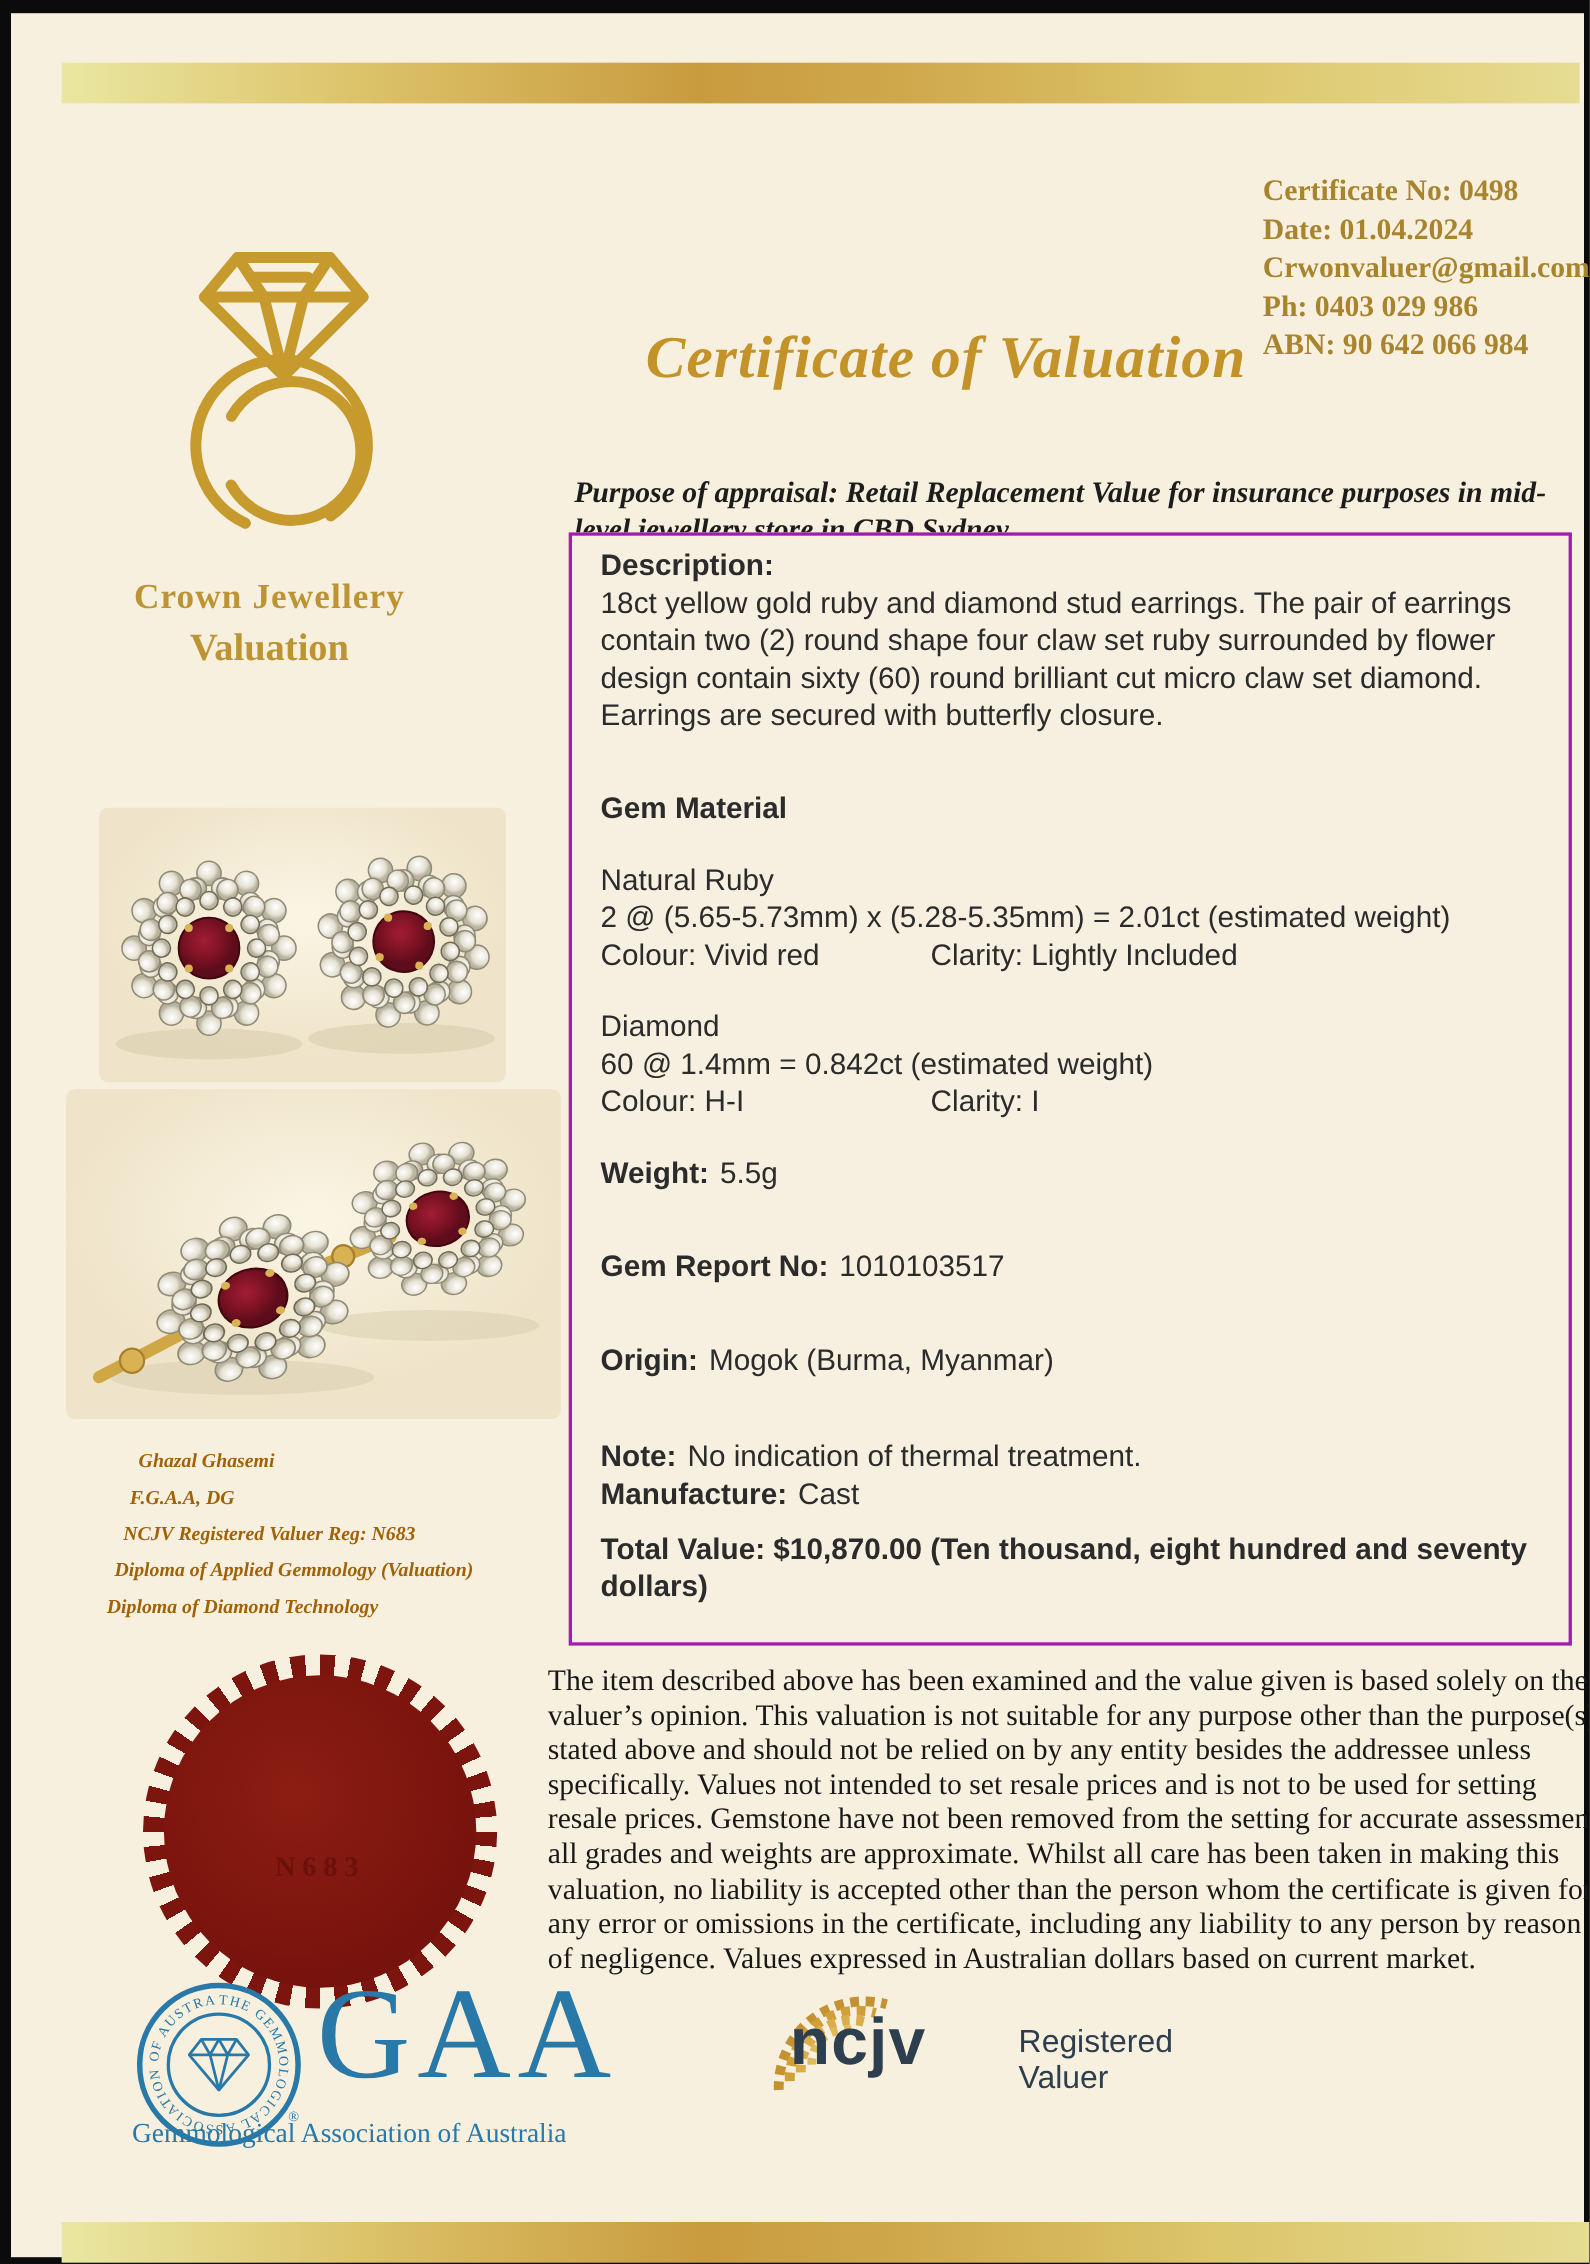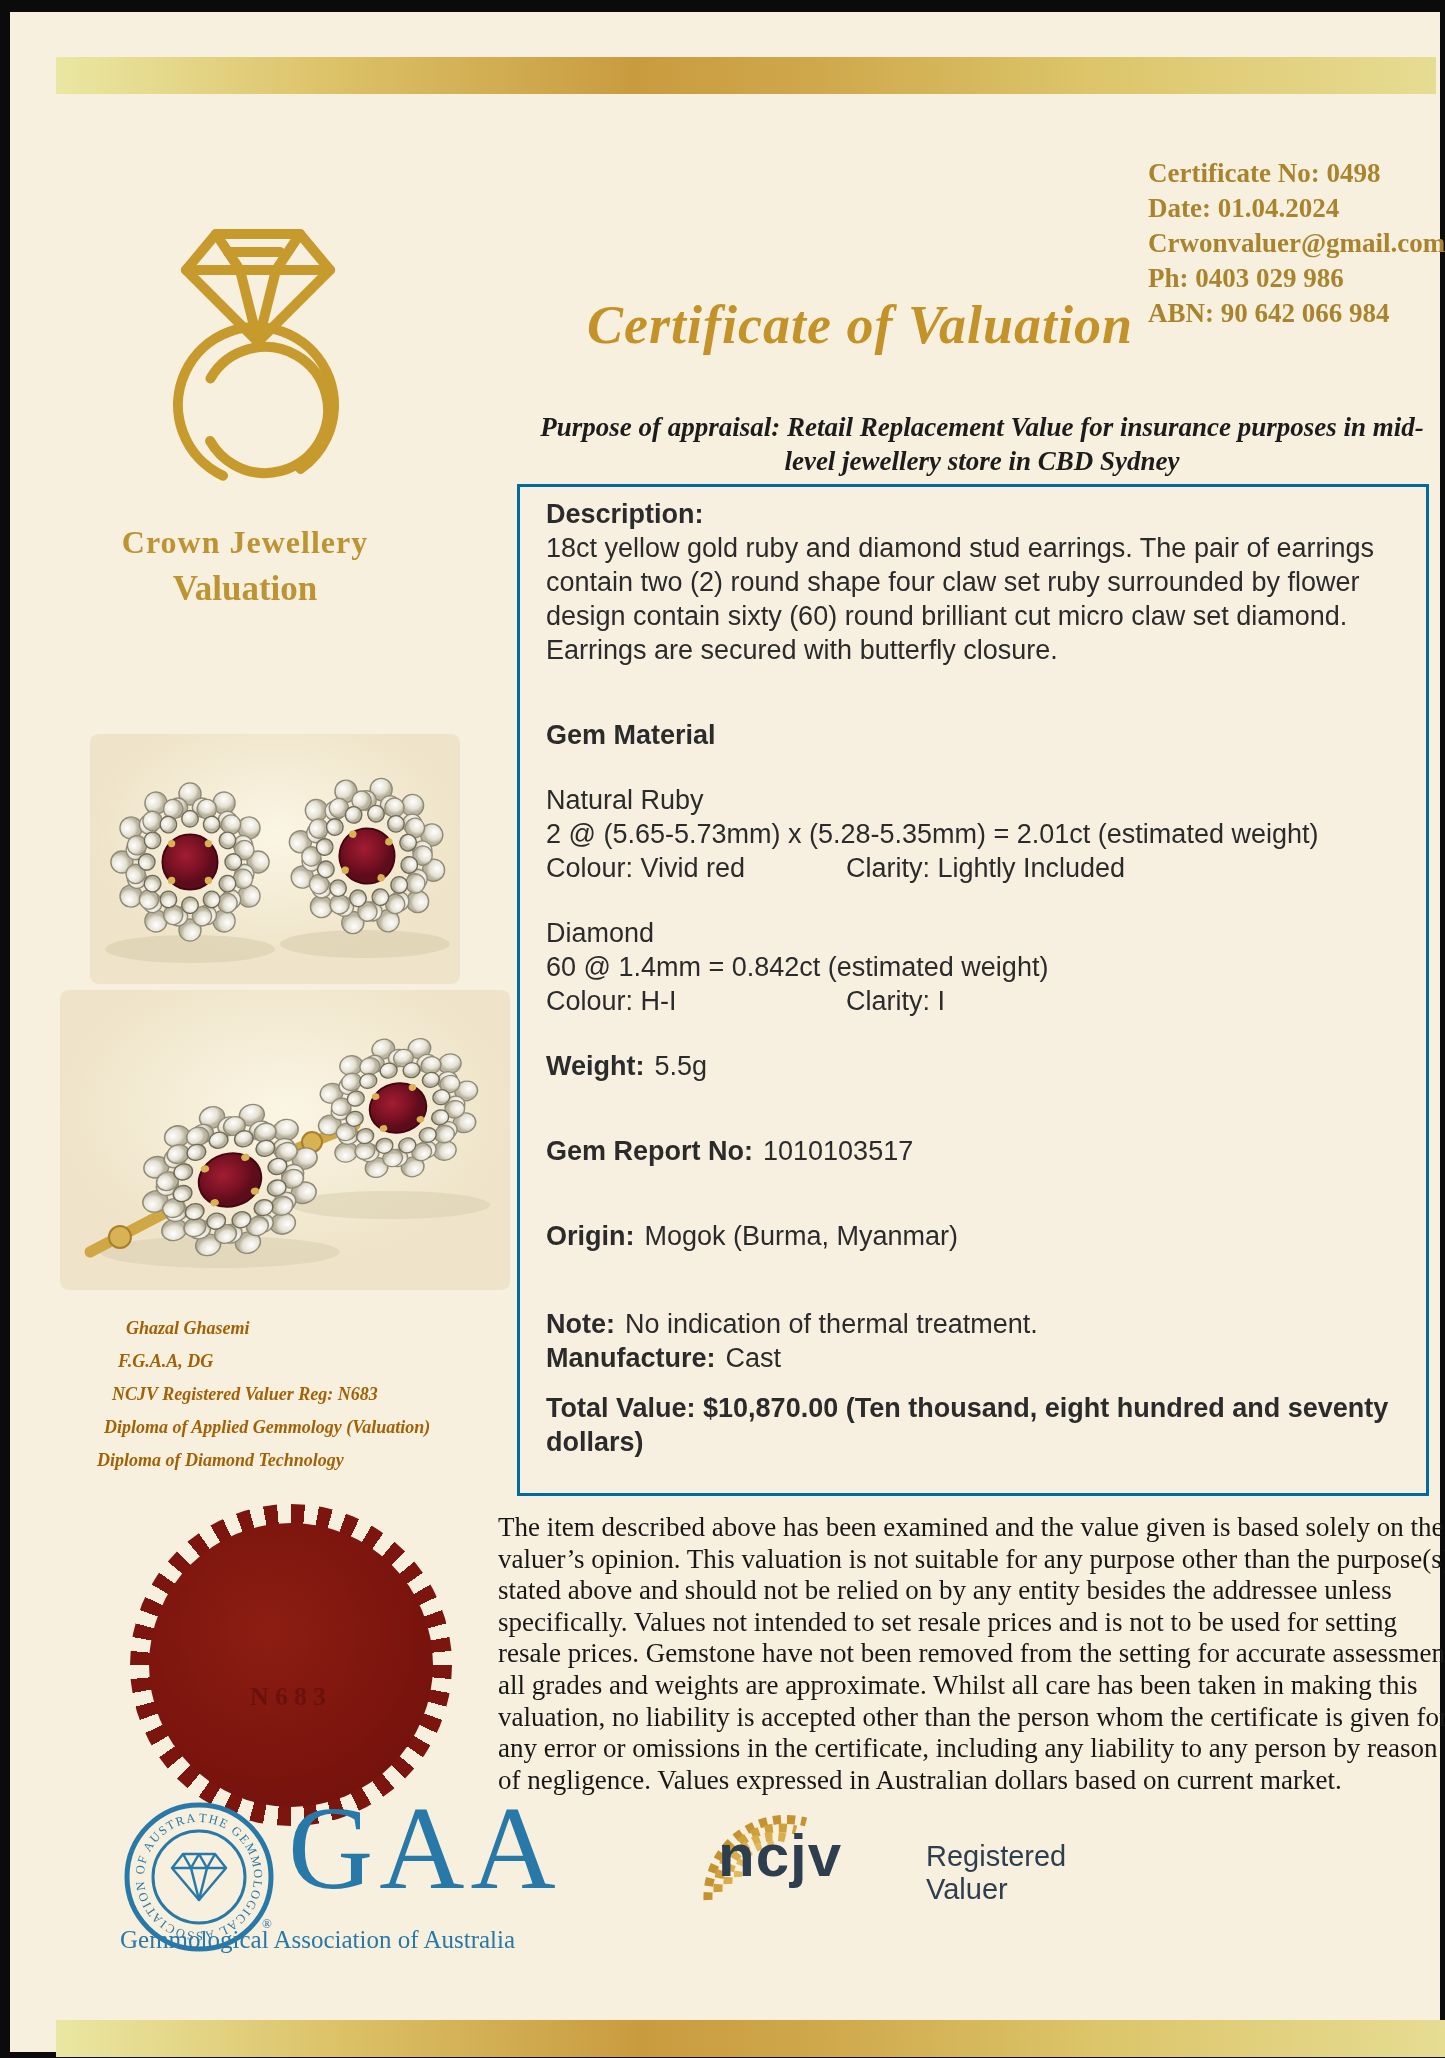--- a/index.html
+++ b/index.html
@@ -6,24 +6,24 @@
   .page-wrap{position:relative;width:1445px;height:2058px;background:#0b0b0b;overflow:hidden;
     font-family:"Liberation Serif", serif;}
   .page{position:absolute;left:10px;top:12px;right:5px;bottom:6px;background:#f8f0de;}
   .goldbar{position:absolute;height:37px;background:linear-gradient(90deg,#eae7a2 0%,#dcc268 20%,#c99b3f 42%,#cfa84b 55%,#dcc56a 75%,#e6dc92 100%);}
   .goldbar.top{left:46px;top:45px;width:1380px;}
   .goldbar.bottom{left:46px;top:2008px;width:1390px;}
 
   .hdr{position:absolute;left:1138px;top:144px;color:#a8842e;font-weight:bold;font-size:27px;line-height:35px;}
   .title{position:absolute;left:540px;top:282px;width:620px;text-align:center;color:#c3932a;
     font-size:54px;font-style:italic;font-weight:bold;letter-spacing:1px;}
-  .purpose{position:absolute;left:512px;top:398px;width:920px;font-size:27px;line-height:34px;
-    font-weight:bold;font-style:italic;color:#1c1c1c;text-align:center;}
-
-  .descbox{position:absolute;left:507px;top:472px;width:912px;height:1012px;border:3px solid #0369a1;
+  .purpose{position:absolute;left:512px;top:418px;width:920px;font-size:27px;line-height:34px;
+    font-weight:bold;font-style:italic;color:#1c1c1c;}
+
+  .descbox{position:absolute;left:507px;top:472px;width:912px;height:1012px;border:3px solid #a21caf;
     background:#f7f0e0;box-sizing:border-box;padding:10px 26px 0 26px;
     font-family:"Liberation Sans", sans-serif;font-size:27px;line-height:34px;color:#2b2b2b;}
   .descbox .b{font-weight:bold;}
   .sec-gap-sm{margin-top:31px;}
   .sec-gap-md{margin-top:51px;}
   .pair{display:flex;}
   .pair .c1{width:300px;}
   .row{white-space:nowrap;}
   .row .b{margin-right:10px;}
   .total{margin-top:16px;font-weight:bold;}

